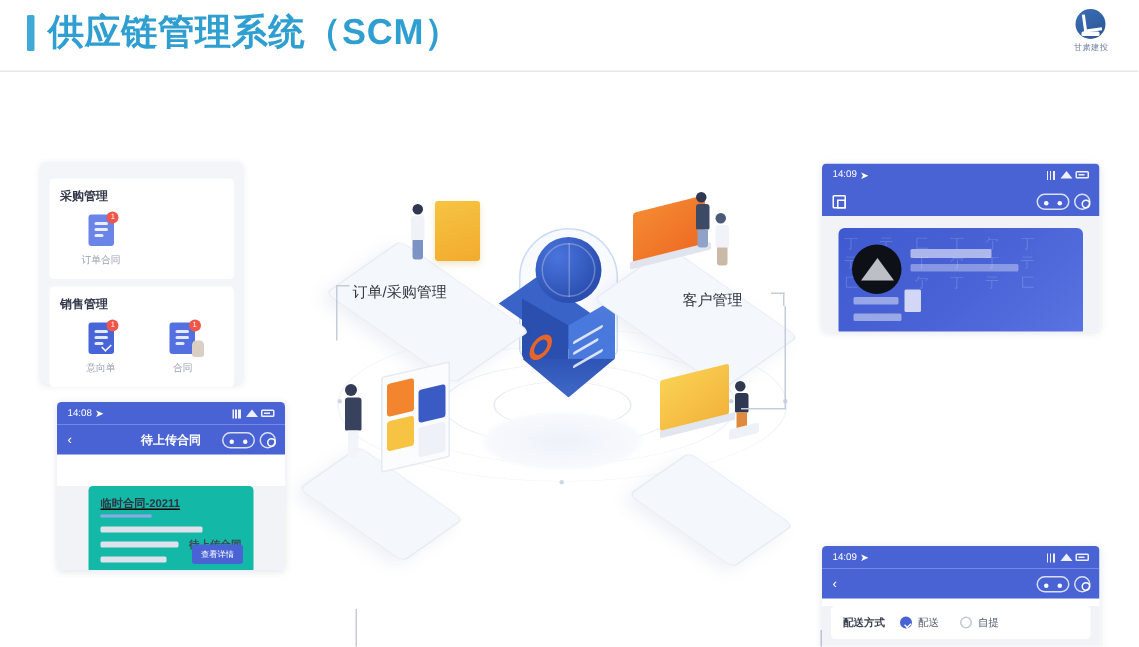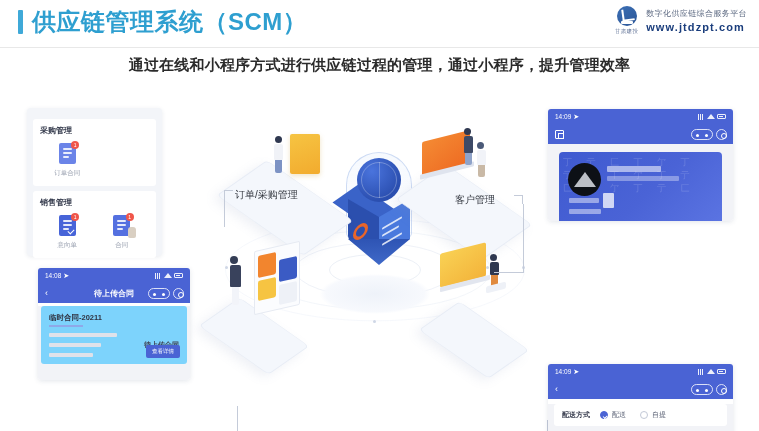--- a/index.html
+++ b/index.html
@@ -129,21 +129,21 @@
   }
   .card-redact { position: absolute; background: rgba(255,255,255,.55); border-radius: 1px; }
   .cl1 { left: 48px; top: 14px; width: 54px; height: 6px; }
   .cl2 { left: 48px; top: 24px; width: 72px; height: 5px; background: rgba(255,255,255,.35); }
   .cl3 { left: 10px; top: 46px; width: 30px; height: 5px; background: rgba(255,255,255,.45); }
   .cl4 { left: 10px; top: 57px; width: 32px; height: 5px; background: rgba(255,255,255,.45); }
   .cl5 { left: 44px; top: 41px; width: 11px; height: 15px; background: rgba(255,255,255,.75); }
 
   
   #phone-contract { left: 38px; top: 178px; width: 152px; height: 112px; }
-  .c-item { background: #7dd3fc; margin: 3px; padding: 7px 8px; border-radius: 3px; position: relative; }
+  .c-item { background: #14b8a6; margin: 21px; padding: 7px 8px; border-radius: 3px; position: relative; text-decoration: underline; }
   .c-title { font-size: 7.5px; font-weight: bold; color: #2f3342; }
   .c-underline { width: 34px; height: 2px; background: #8fa8e8; margin-top: 2px; }
   .c-redact { background: #dfe2ea; border-radius: 1px; height: 4px; margin-top: 6px; }
   .c-status { position: absolute; right: 8px; top: 34px; font-size: 7px; color: #3f4456; font-weight: bold; }
   .c-btn {
     position: absolute; right: 7px; bottom: 6px; background: #4a63d4; color: #fff;
     font-size: 5.5px; padding: 3px 6px; border-radius: 2px; border: none;
   }
 
   
@@ -240,29 +240,24 @@
     <div class="title-wrap">
       <div class="title-bar"></div>
       <div class="title-text">供应链管理系统（SCM）</div>
     </div>
 
     <div class="brand">
       <div class="brand-logo">
         <div class="brand-mark"></div>
         <div class="brand-cn">甘肃建投</div>
       </div>
-      <div class="brand-txt">
-        <div class="brand-line1">数字化供应链综合服务平台</div>
-        <div class="brand-line2">www.jtdzpt.com</div>
-      </div>
     </div>
   </div>
   <div class="hr"></div>
 
-  <div class="subtitle">通过在线和小程序方式进行供应链过程的管理，通过小程序，提升管理效率</div>
 
   <div class="stage">
 
     <div class="menu-card">
       <div class="menu-sec">
         <div class="menu-sec-title">采购管理</div>
         <div class="menu-row">
           <div class="menu-item">
             <div class="menu-ico">
               <div class="doc" style="background:#6b84e8">

